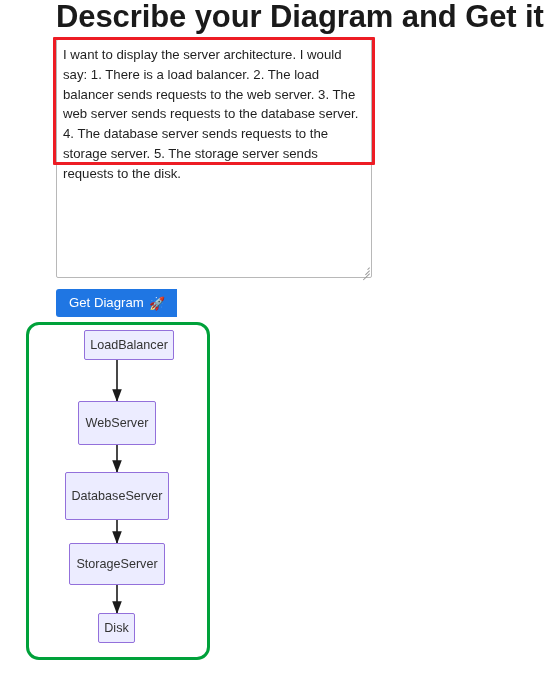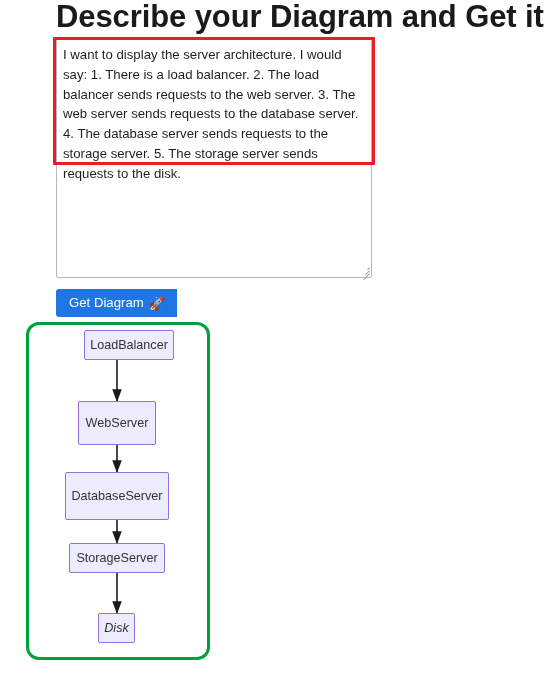--- a/index.html
+++ b/index.html
@@ -200,16 +200,16 @@
         <line x1="88" y1="35" x2="88" y2="76" stroke="#1a1a1a" stroke-width="1.6" marker-end="url(#arrowhead)"></line>
         <line x1="88" y1="106" x2="88" y2="147" stroke="#1a1a1a" stroke-width="1.6" marker-end="url(#arrowhead)"></line>
         <line x1="88" y1="177" x2="88" y2="218" stroke="#1a1a1a" stroke-width="1.6" marker-end="url(#arrowhead)"></line>
         <line x1="88" y1="248" x2="88" y2="288" stroke="#1a1a1a" stroke-width="1.6" marker-end="url(#arrowhead)"></line>
       </g>
   </svg>
   <div id="node-layer">
       <div class="node" style="left: 43px; top: 5px; width: 90px; height: 30px; background: rgb(236, 236, 255); border-color: rgb(147, 112, 219); margin-left: 12px;">LoadBalancer</div>
       <div class="node" style="left: 49px; top: 76px; width: 78px; height: 44px; background: rgb(236, 236, 255); border-color: rgb(147, 112, 219);">WebServer</div>
       <div class="node" style="left: 36px; top: 147px; width: 104px; height: 48px; background: rgb(236, 236, 255); border-color: rgb(147, 112, 219);">DatabaseServer</div>
-      <div class="node" style="left: 40px; top: 218px; width: 96px; height: 30px; background: rgb(236, 236, 255); border-color: rgb(147, 112, 219);">StorageServer</div>
-      <div class="node" style="left: 69px; top: 288px; width: 37px; height: 30px; background: rgb(236, 236, 255); border-color: rgb(147, 112, 219); font-style: italic;">Disk</div>
+      <div class="node" style="left: 40px; top: 218px; width: 96px; height: 42px; background: rgb(236, 236, 255); border-color: rgb(147, 112, 219);">StorageServer</div>
+      <div class="node" style="left: 69px; top: 288px; width: 37px; height: 30px; background: rgb(236, 236, 255); border-color: rgb(147, 112, 219);">Disk</div>
     </div>
 </div>
 
 </body></html>

